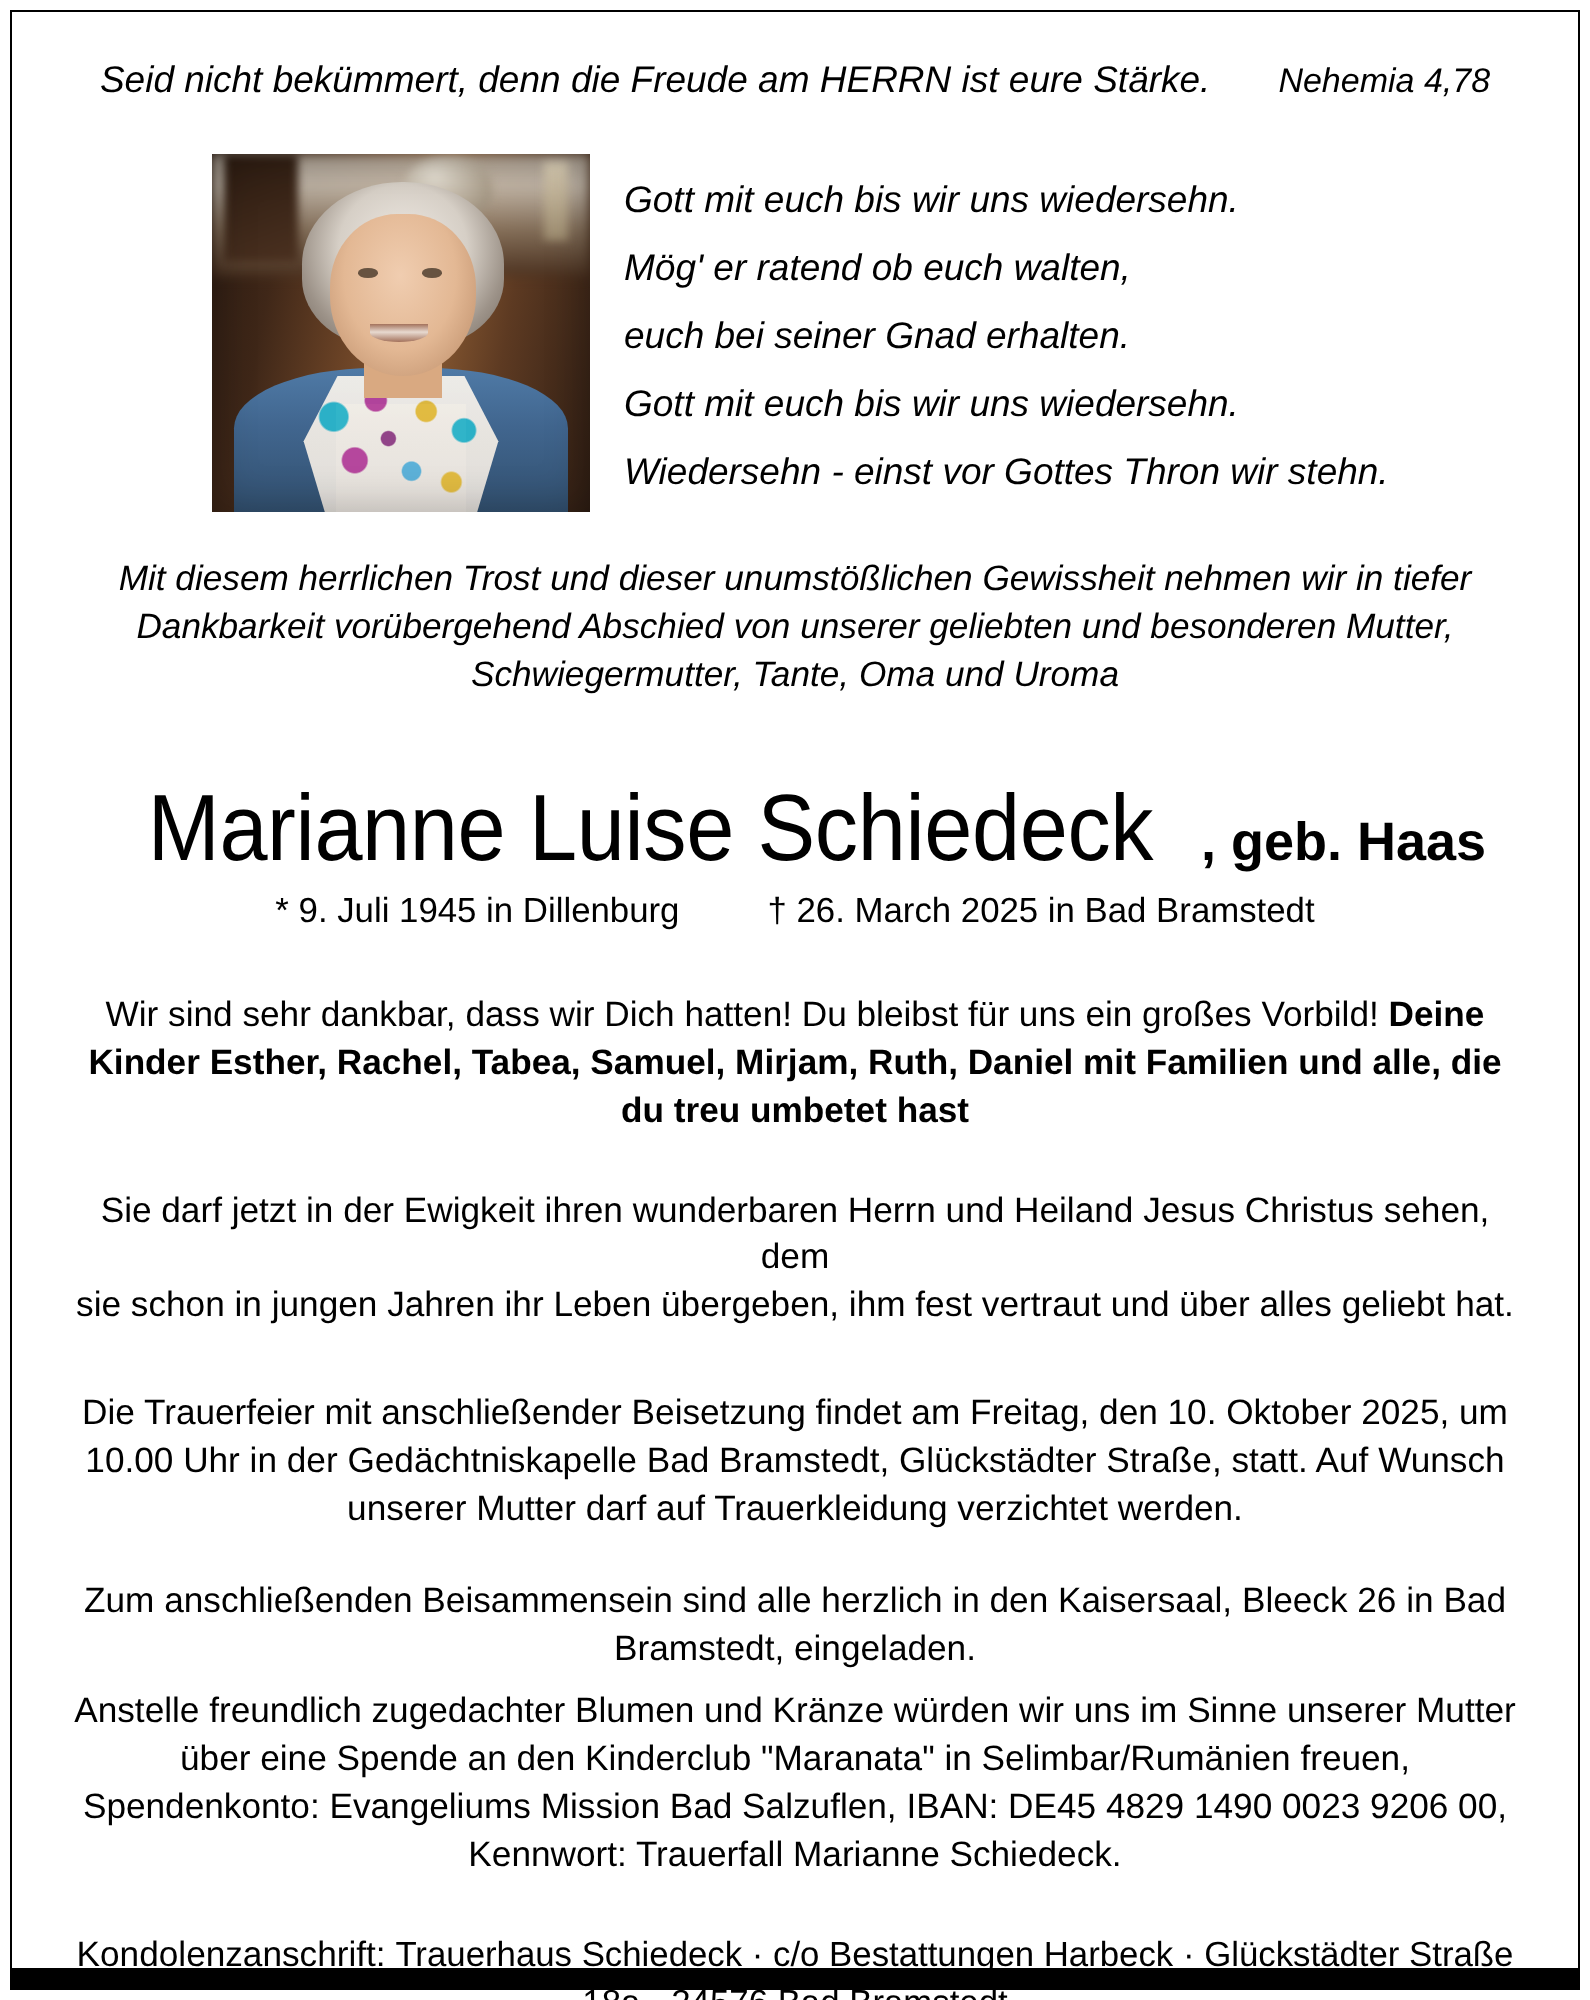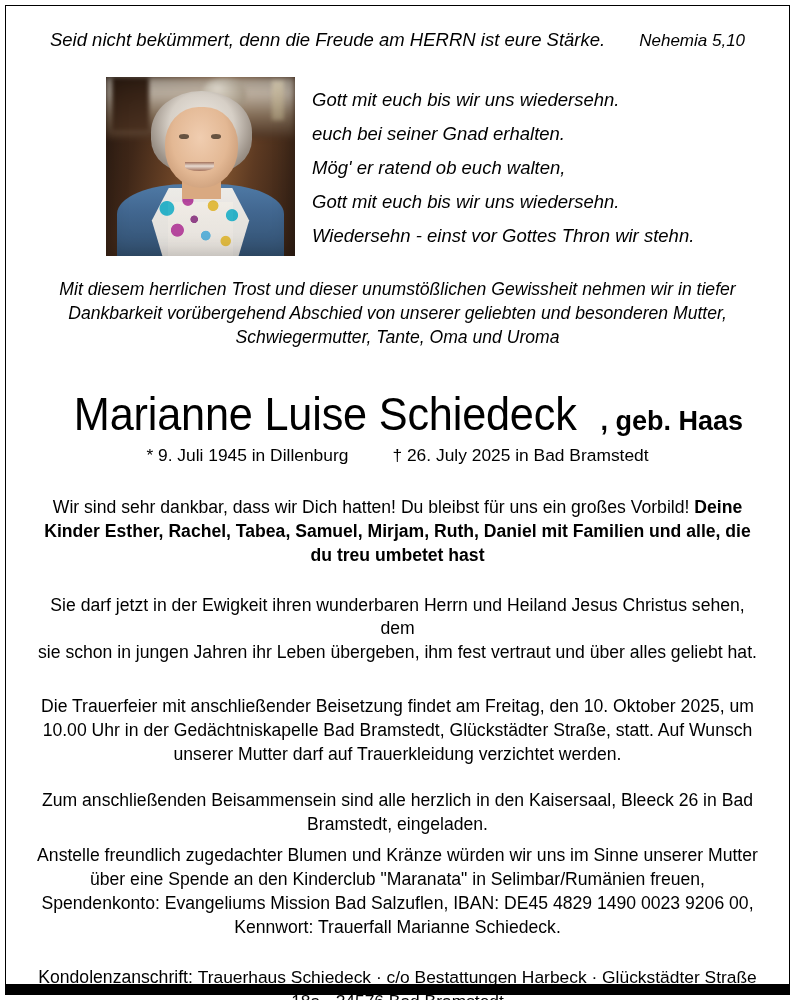--- a/index.html
+++ b/index.html
@@ -236,21 +236,21 @@
 <body>
 
 <div id="notice">
 
   <div class="frame"></div>
 
   <div class="inner">
 
     <div class="verse-row">
       <span>Seid nicht bekümmert, denn die Freude am HERRN ist eure Stärke.</span>
-      <span class="verse-ref">Nehemia 5,10</span>
+      <span class="verse-ref">Nehemia 4,78</span>
     </div>
 
     <div class="photo-poem">
 
       <div class="photo-wrap">
         <div class="photo">
           <div class="ph-bg"></div>
           <div class="ph-shelf"></div>
           <div class="ph-frame2"></div>
           <div class="ph-vase"></div>
@@ -263,38 +263,38 @@
           <div class="ph-face"></div>
           <div class="ph-eye-l"></div>
           <div class="ph-eye-r"></div>
           <div class="ph-smile"></div>
           <div class="ph-soft"></div>
         </div>
       </div>
 
       <div class="poem">
         <div class="poem-line">Gott mit euch bis wir uns wiedersehn.</div>
+        <div class="poem-line">Mög' er ratend ob euch walten,</div>
         <div class="poem-line">euch bei seiner Gnad erhalten.</div>
-        <div class="poem-line">Mög' er ratend ob euch walten,</div>
         <div class="poem-line">Gott mit euch bis wir uns wiedersehn.</div>
         <div class="poem-line">Wiedersehn - einst vor Gottes Thron wir stehn.</div>
       </div>
     </div>
 
     <div class="para intro">
       <span class="ln">Mit diesem herrlichen Trost und dieser unumstößlichen Gewissheit nehmen wir in tiefer</span>
       <span class="ln">Dankbarkeit vorübergehend Abschied von unserer geliebten und besonderen Mutter,</span>
       <span class="ln">Schwiegermutter, Tante, Oma und Uroma</span>
     </div>
 
     <div class="name-block">
       <span class="name-main">Marianne Luise Schiedeck</span><span class="name-nee">, geb. Haas</span>
       <div class="dates">
         <span>* 9. Juli 1945 in Dillenburg</span>
-        <span>† 26. July 2025 in Bad Bramstedt</span>
+        <span>† 26. March 2025 in Bad Bramstedt</span>
       </div>
     </div>
 
     <div class="para sect-thanks">
       <span class="ln">Wir sind sehr dankbar, dass wir Dich hatten! Du bleibst für uns ein großes Vorbild!</span>
       <span class="ln bold">Deine Kinder Esther, Rachel, Tabea, Samuel, Mirjam, Ruth, Daniel mit Familien</span>
       <span class="ln bold">und alle, die du treu umbetet hast</span>
     </div>
 
     <div class="para sect">

